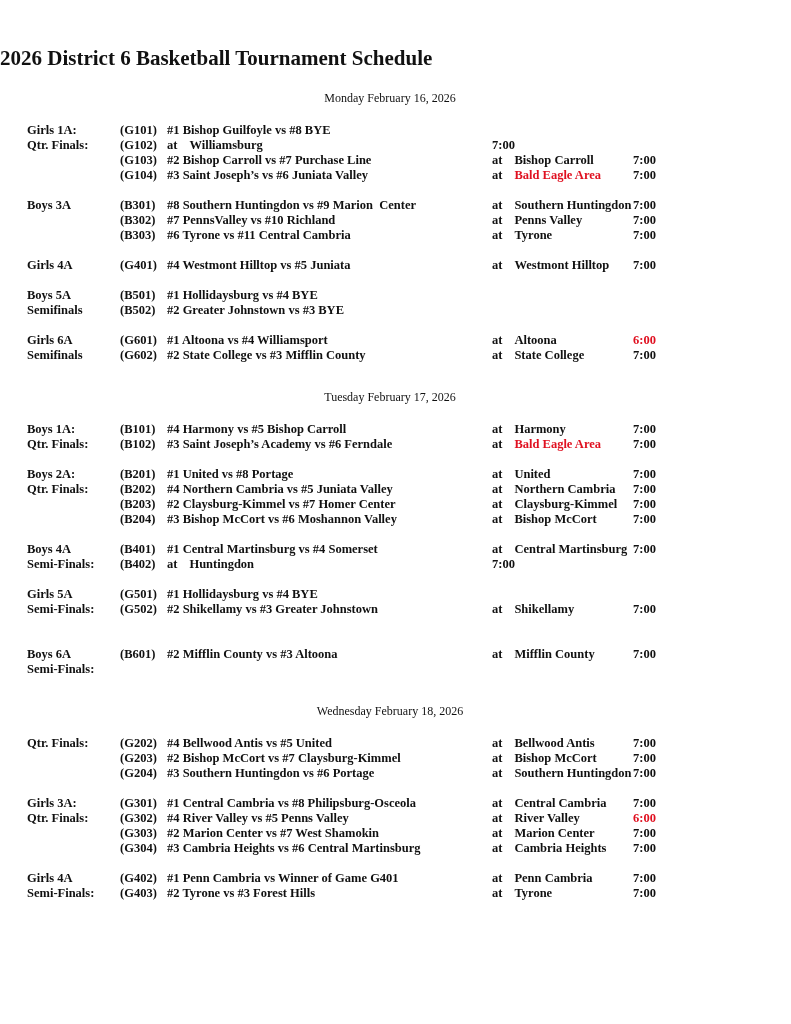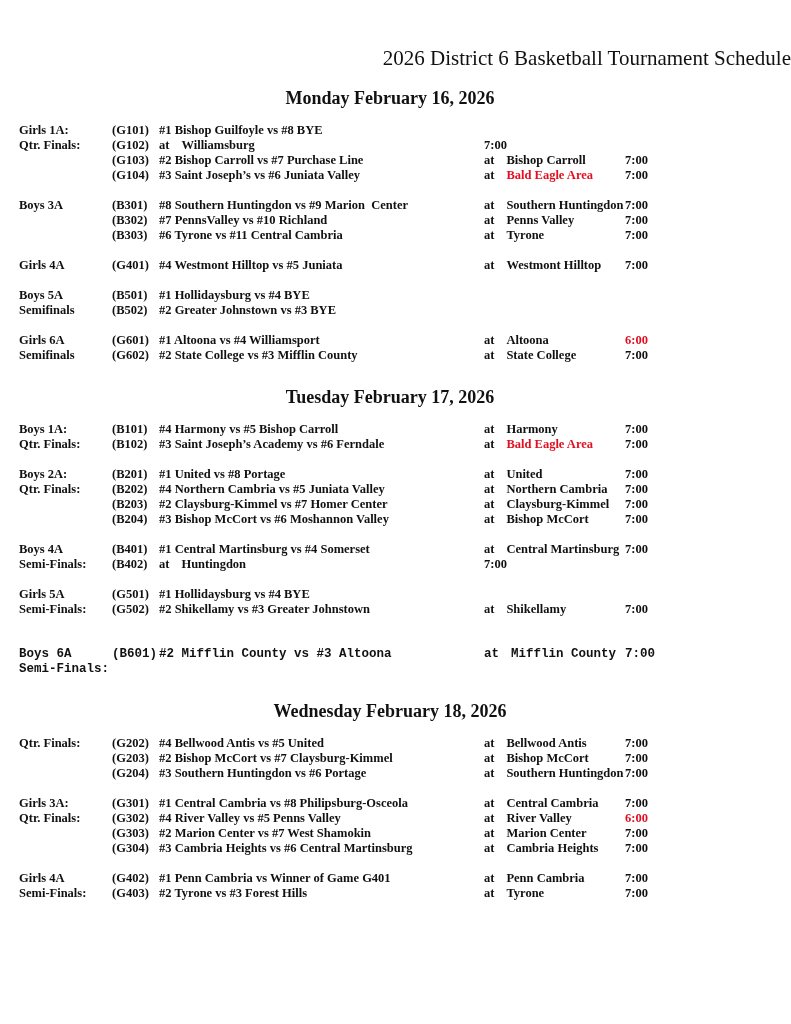--- a/index.html
+++ b/index.html
@@ -16,41 +16,41 @@
     color: #111111;
   }
   .page {
     padding-top: 46px;
     box-sizing: border-box;
     width: 791px;
     height: 1024px;
   }
   .title {
     margin: 0;
-    text-align: right;
+    text-align: left;
     font-size: 21px;
     line-height: 24px;
-    font-weight: normal;
+    font-weight: bold;
     white-space: pre;
   }
   .day-header {
     margin: 24px 11px 14px 0;
     text-align: center;
-    font-size: 18px;
+    font-size: 12px;
     line-height: 21px;
-    font-weight: bold;
+    font-weight: normal;
     white-space: pre;
   }
   .day:first-child .day-header { margin-top: 18px; }
   .group { margin-bottom: 15px; }
-  .group.extra-gap { margin-top: 30px; font-family: Liberation Mono, monospace; }
+  .group.extra-gap { margin-top: 30px; }
   .row {
     display: grid;
     grid-template-columns: 93px 47px 325px 141px 45px;
-    padding-left: 19px;
+    padding-left: 27px;
     font-size: 12.5px;
     line-height: 15px;
     height: 15px;
   }
   .cell { white-space: pre; overflow: visible; }
   .venue { margin-left: 12px; }
   .red { color: var(--accent-red, #e01020); }
 </style>
 </head>
 <body style="color: rgb(17, 17, 17);">

